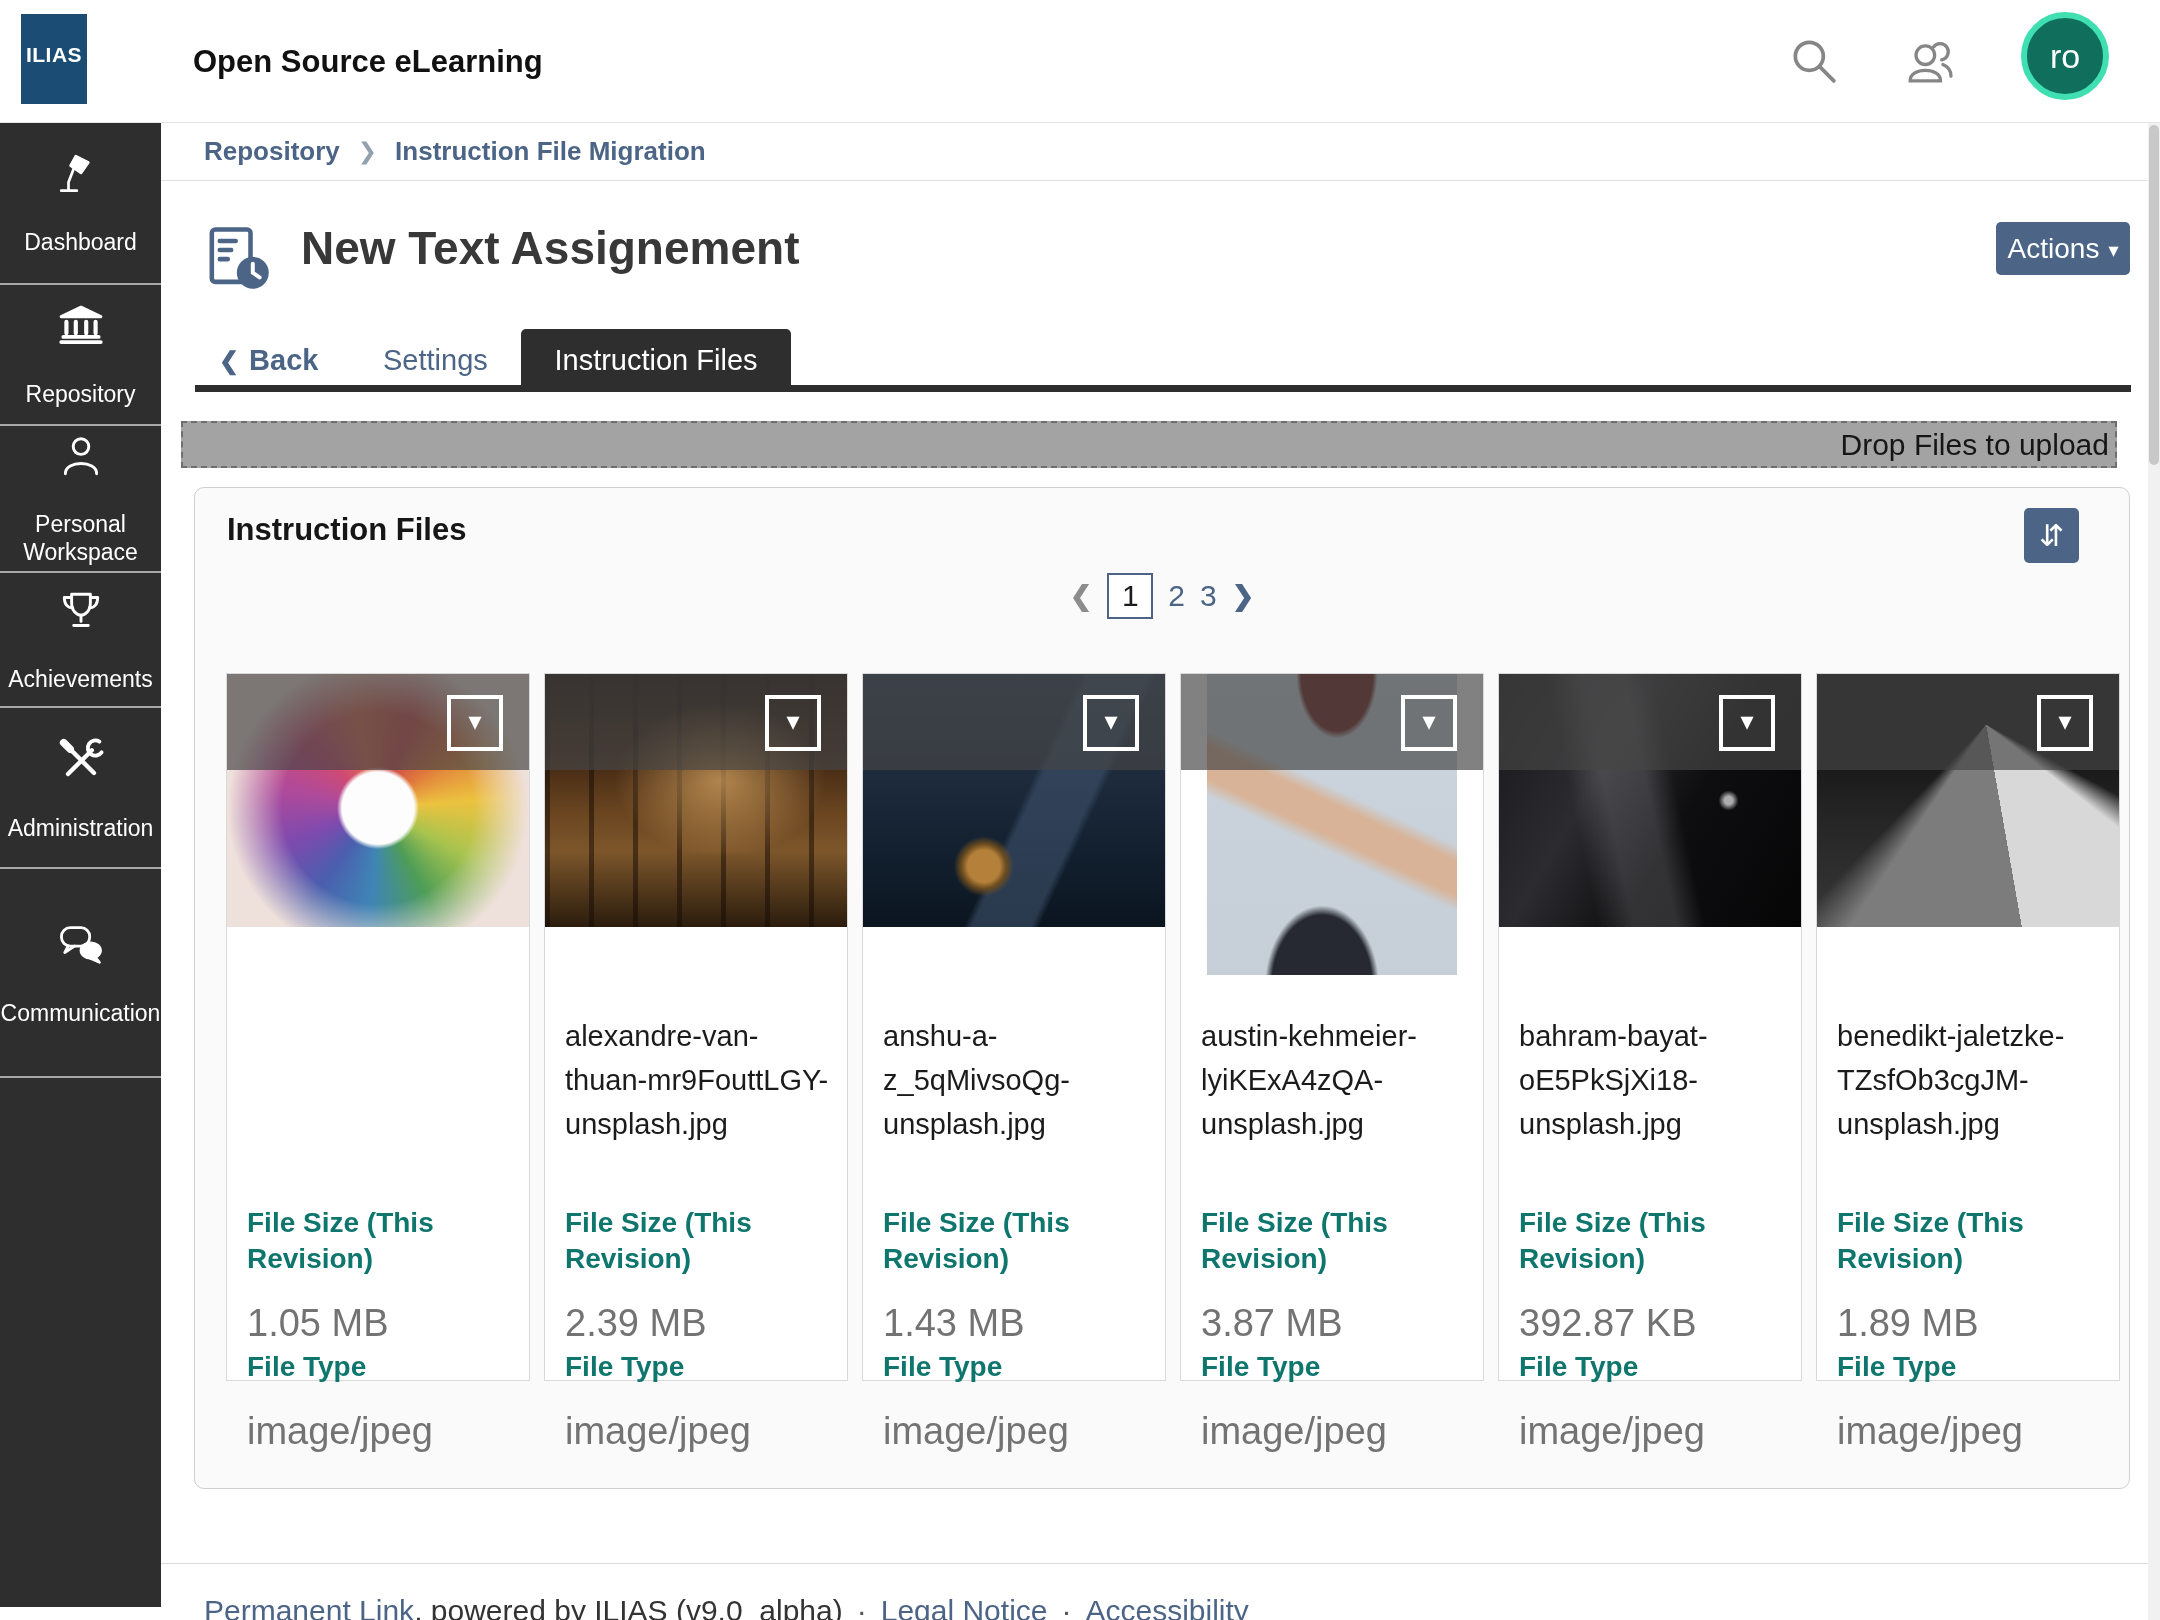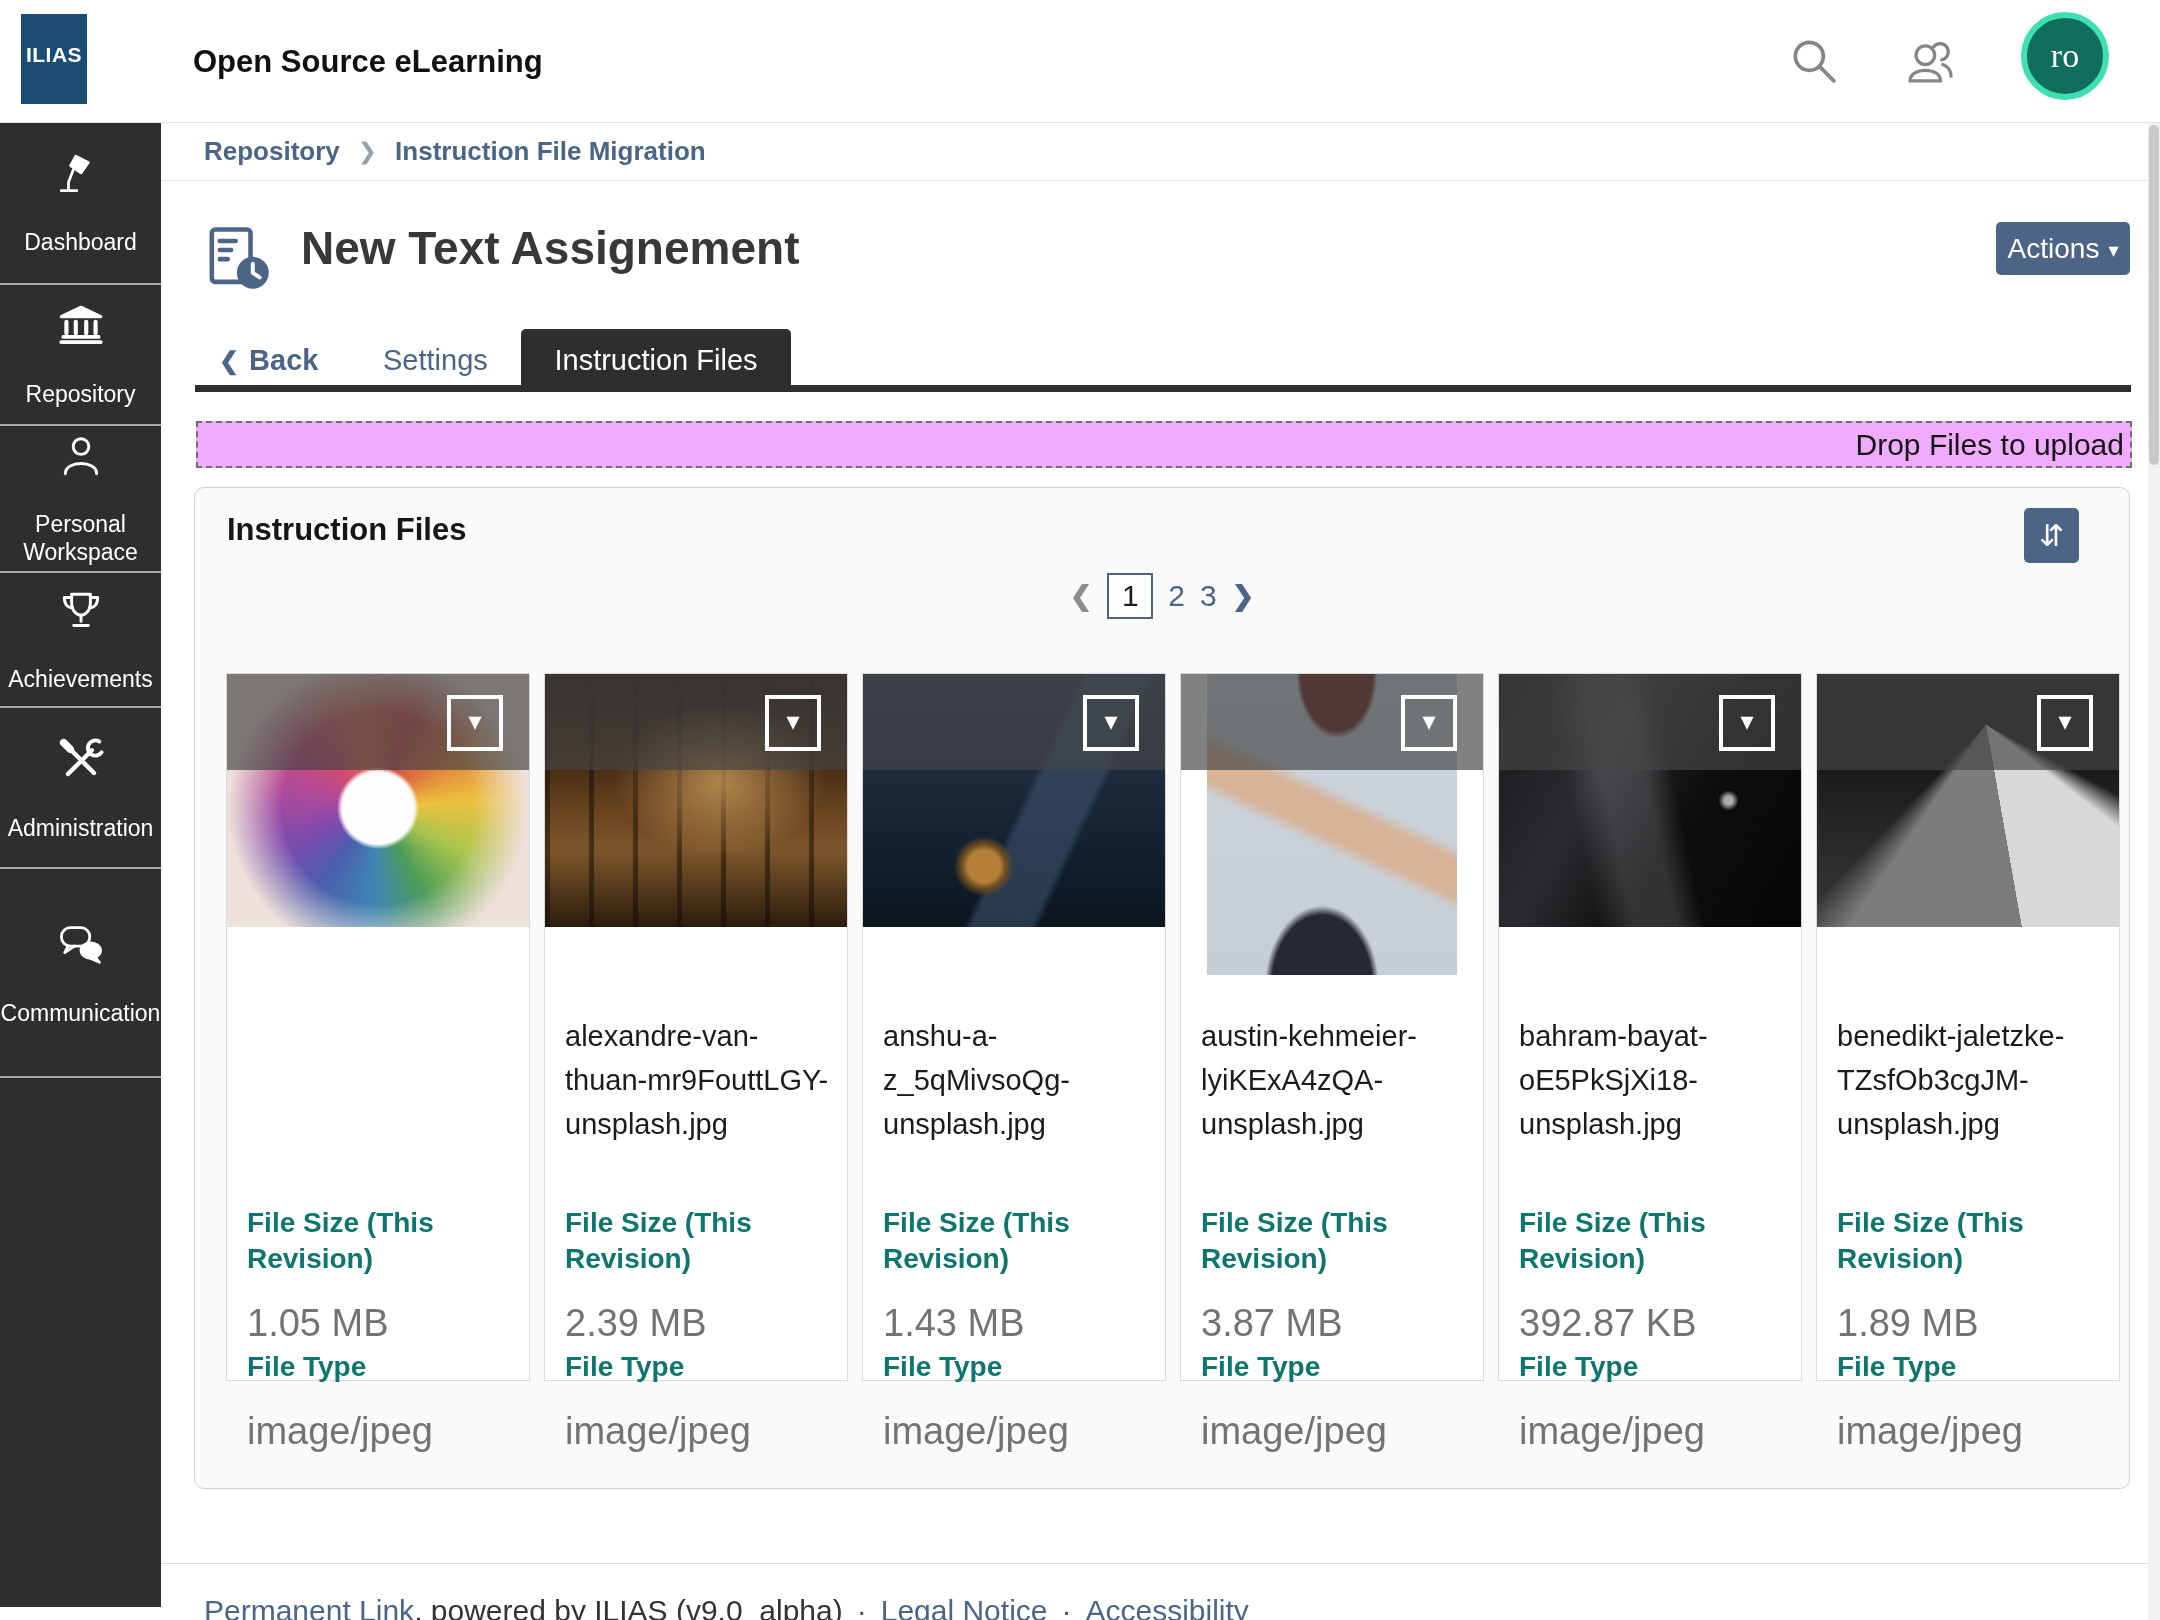--- a/index.html
+++ b/index.html
@@ -15,21 +15,21 @@
           display:flex; align-items:center; justify-content:center; padding-bottom:9px; }
   .logo span { color:#fff; font-weight:bold; font-size:21px; letter-spacing:.5px; }
   .app-title { position:absolute; left:193px; top:0; height:123px; display:flex; align-items:center;
                font-size:31px; font-weight:bold; color:#111; }
   .hicon { position:absolute; top:33px; width:56px; height:56px; display:flex; align-items:center;
            justify-content:center; cursor:pointer; }
   .hicon.search { left:1786px; }
   .hicon.users  { left:1902px; }
   .avatar { position:absolute; left:2021px; top:12px; width:88px; height:88px; border-radius:50%;
             background:#0f6f5c; border:6px solid #3fdfb2; color:#fff; font-size:34px;
-            display:flex; align-items:center; justify-content:center; cursor:pointer;font-family:Liberation Serif, serif; }
+            display:flex; align-items:center; justify-content:center; cursor:pointer; }
   
   .scrollbar { position:absolute; right:0; top:123px; width:12px; height:1497px; background:#f1f1f1; }
   .scrollbar .thumbb { position:absolute; top:2px; left:1px; width:10px; height:340px; background:#c8c8c8; border-radius:6px; }
   
   .sidebar { position:absolute; left:0; top:123px; width:161px; height:1484px; background:#2e2e2e; }
   .sb-item { display:flex; flex-direction:column; align-items:center; justify-content:center;
              color:#fff; border-bottom:2px solid #a9a9a9; cursor:pointer;gap:16px; }
   .sb-item .lbl { font-size:23px; line-height:28px; text-align:center; margin-top:12px; padding:0 4px; }
   .sb-item svg { display:block; }
   
@@ -49,23 +49,23 @@
   .tab-back { position:absolute; left:58px; top:206px; height:63px; display:flex; align-items:center; gap:10px;
               color:#4c6586; font-size:29px; font-weight:bold; cursor:pointer; }
   .tab-back .chev { font-size:24px; }
   .tab-settings { position:absolute; left:222px; top:206px; height:63px; display:flex; align-items:center;
                   color:#4c6586; font-size:29px; cursor:pointer; }
   .tab-active { position:absolute; left:360px; top:206px; width:270px; height:63px; background:#2e2e2e;
                 border-radius:5px 5px 0 0; color:#fff; font-size:29px; display:flex; align-items:center;
                 justify-content:center; cursor:pointer; }
   .tab-underline { position:absolute; left:34px; top:262px; width:1936px; height:7px; background:#2e2e2e; }
   
-  .dropzone { position:absolute; left:35px; top:298px; width:1936px; height:47px; border:2px dashed #6f6f6f;
+  .dropzone { position:absolute; left:20px; top:298px; width:1936px; height:47px; border:2px dashed #6f6f6f;
               display:flex; align-items:center; justify-content:flex-end; padding-right:6px;
-              font-size:30px; color:#161616; background:#f0abfc; }
+              font-size:30px; color:#161616; background:#a3a3a3; }
   
   .panel { position:absolute; left:33px; top:364px; width:1936px; height:1002px; background:#fafafa;
            border:1px solid #cfcfcf; border-radius:10px; }
   .panel-title { position:absolute; left:32px; top:24px; font-size:31px; font-weight:bold; color:#161616; }
   .sort-btn { position:absolute; right:50px; top:20px; width:55px; height:55px; background:#4c6586;
               border-radius:5px; color:#fff; font-size:30px; display:flex; align-items:center;
               justify-content:center; cursor:pointer; }
   .pagination { position:absolute; left:0; top:85px; width:100%; display:flex; justify-content:center;
                 align-items:center; gap:15px; font-size:30px; }
   .pg-prev { color:#8c8c8c; font-size:27px; font-weight:bold; cursor:pointer; }

